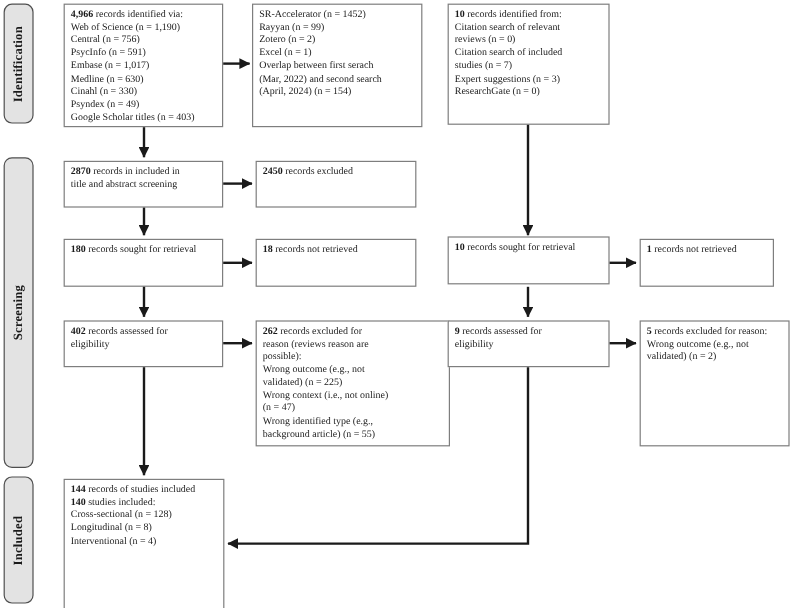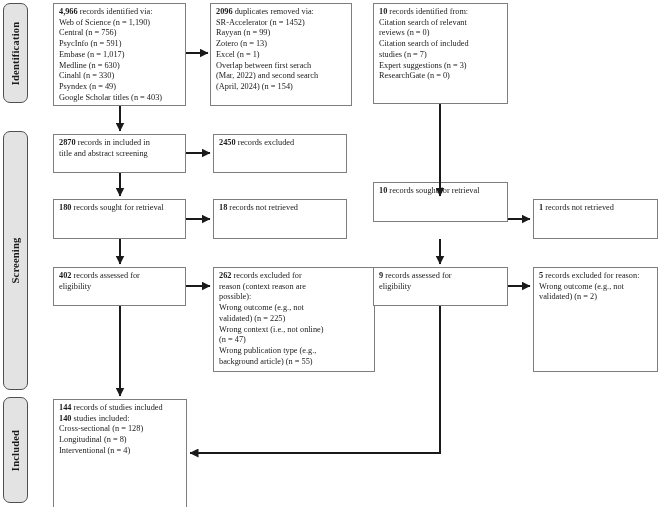--- a/index.html
+++ b/index.html
@@ -84,24 +84,23 @@
       <div class="ln">Web of Science (n = 1,190)</div>
       <div class="ln">Central (n = 756)</div>
       <div class="ln">PsycInfo (n = 591)</div>
       <div class="ln">Embase (n = 1,017)</div>
       <div class="ln">Medline (n = 630)</div>
       <div class="ln">Cinahl (n = 330)</div>
       <div class="ln">Psyndex (n = 49)</div>
       <div class="ln">Google Scholar titles (n = 403)</div>
     </div>
   <div class="box" style="left:210px;top:3px;width:142px;height:103px;">
-      <div class="ln"><b>2096</b> duplicates removed via:</div>
       <div class="ln">SR-Accelerator (n = 1452)</div>
       <div class="ln">Rayyan (n = 99)</div>
-      <div class="ln">Zotero (n = 13)</div>
+      <div class="ln">Zotero (n = 2)</div>
       <div class="ln">Excel (n = 1)</div>
       <div class="ln">Overlap between first serach</div>
       <div class="ln">(Mar, 2022) and second search</div>
       <div class="ln">(April, 2024) (n = 154)</div>
     </div>
   <div class="box" style="left:373px;top:3px;width:135px;height:101px;">
       <div class="ln"><b>10</b> records identified from:</div>
       <div class="ln">Citation search of relevant</div>
       <div class="ln">reviews (n = 0)</div>
       <div class="ln">Citation search of included</div>
@@ -117,40 +116,40 @@
   <div class="box" style="left:213px;top:134px;width:134px;height:39px;">
       <div class="ln"><b>2450</b> records excluded</div>
     </div>
 
   <div class="box" style="left:53px;top:199px;width:133px;height:40px;">
       <div class="ln"><b>180</b> records sought for retrieval</div>
     </div>
   <div class="box" style="left:213px;top:199px;width:134px;height:40px;">
       <div class="ln"><b>18</b> records not retrieved</div>
     </div>
-  <div class="box" style="left:373px;top:182px;width:135px;height:40px;">
+  <div class="box" style="left:373px;top:197px;width:135px;height:40px;">
       <div class="ln"><b>10</b> records sought for retrieval</div>
     </div>
-  <div class="box" style="left:533px;top:199px;width:125px;height:40px;">
+  <div class="box" style="left:533px;top:199px;width:112px;height:40px;">
       <div class="ln"><b>1</b> records not retrieved</div>
     </div>
 
   <div class="box" style="left:53px;top:267px;width:133px;height:39px;">
       <div class="ln"><b>402</b> records assessed for</div>
       <div class="ln">eligibility</div>
     </div>
   <div class="box" style="left:213px;top:267px;width:162px;height:105px;">
       <div class="ln"><b>262</b> records excluded for</div>
-      <div class="ln">reason (context reason are</div>
+      <div class="ln">reason (reviews reason are</div>
       <div class="ln">possible):</div>
       <div class="ln">Wrong outcome (e.g., not</div>
       <div class="ln">validated) (n = 225)</div>
       <div class="ln">Wrong context (i.e., not online)</div>
       <div class="ln">(n = 47)</div>
-      <div class="ln">Wrong publication type (e.g.,</div>
+      <div class="ln">Wrong identified type (e.g.,</div>
       <div class="ln">background article) (n = 55)</div>
     </div>
   <div class="box" style="left:373px;top:267px;width:135px;height:39px;">
       <div class="ln"><b>9</b> records assessed for</div>
       <div class="ln">eligibility</div>
     </div>
   <div class="box" style="left:533px;top:267px;width:125px;height:105px;">
       <div class="ln"><b>5</b> records excluded for reason:</div>
       <div class="ln">Wrong outcome (e.g., not</div>
       <div class="ln">validated) (n = 2)</div>

